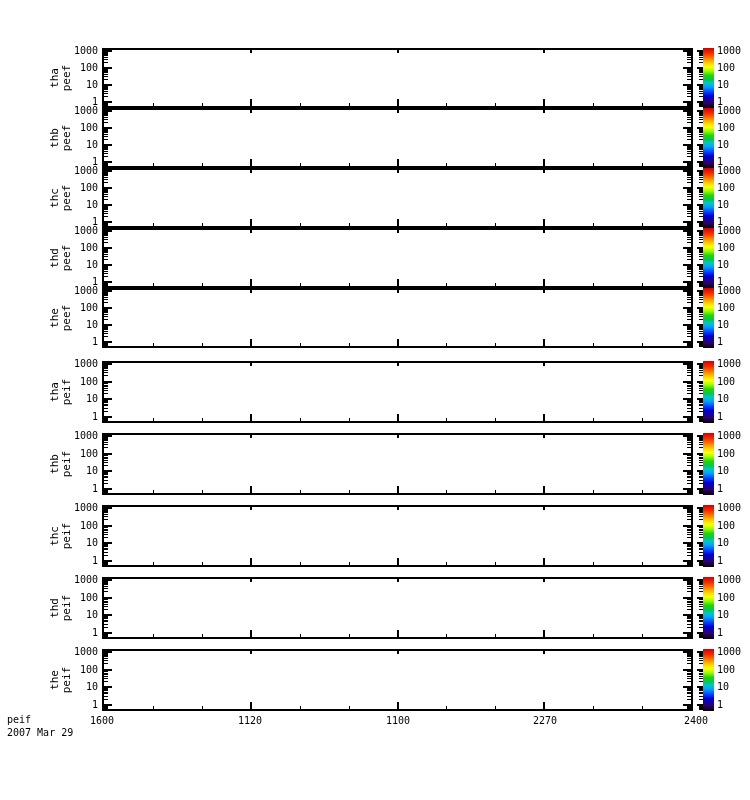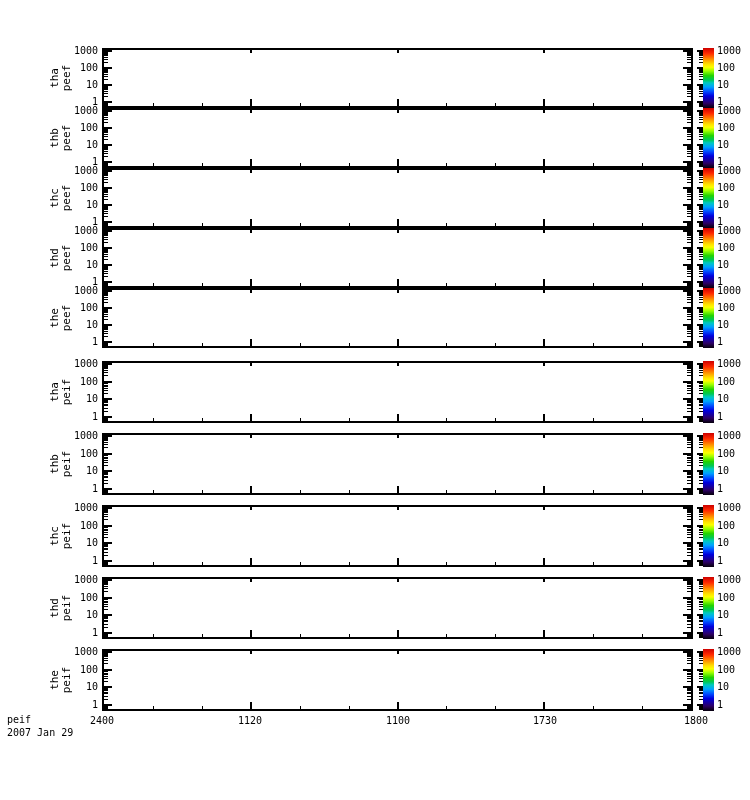--- a/index.html
+++ b/index.html
@@ -1286,19 +1286,19 @@
         <div class="tick" style="left: 699px; top: 9.03027px; width: 4px; height: 1px;"></div>
         <div class="tick" style="left: 699px; top: 7.3182px; width: 4px; height: 1px;"></div>
         <div class="tick" style="left: 699px; top: 5.91933px; width: 4px; height: 1px;"></div>
         <div class="tick" style="left: 699px; top: 4.7366px; width: 4px; height: 1px;"></div>
         <div class="tick" style="left: 699px; top: 3.71208px; width: 4px; height: 1px;"></div>
         <div class="tick" style="left: 699px; top: 2.80838px; width: 4px; height: 1px;"></div>
       </div>
     </div>
 
   <div id="xaxis-name">peif</div>
-  <div id="date-label">2007 Jan 29</div>
-  <div class="xaxis-label" style="left:82px;">2400</div>
+  <div id="date-label">2007 Mar 29</div>
+  <div class="xaxis-label" style="left:82px;">1600</div>
   <div class="xaxis-label" style="left:230px;">1120</div>
   <div class="xaxis-label" style="left:378px;">1100</div>
-  <div class="xaxis-label" style="left:525px;">1730</div>
-  <div class="xaxis-label" style="left:676px;">1800</div>
+  <div class="xaxis-label" style="left:525px;">2270</div>
+  <div class="xaxis-label" style="left:676px;">2400</div>
 </div>
 
 </body></html>

